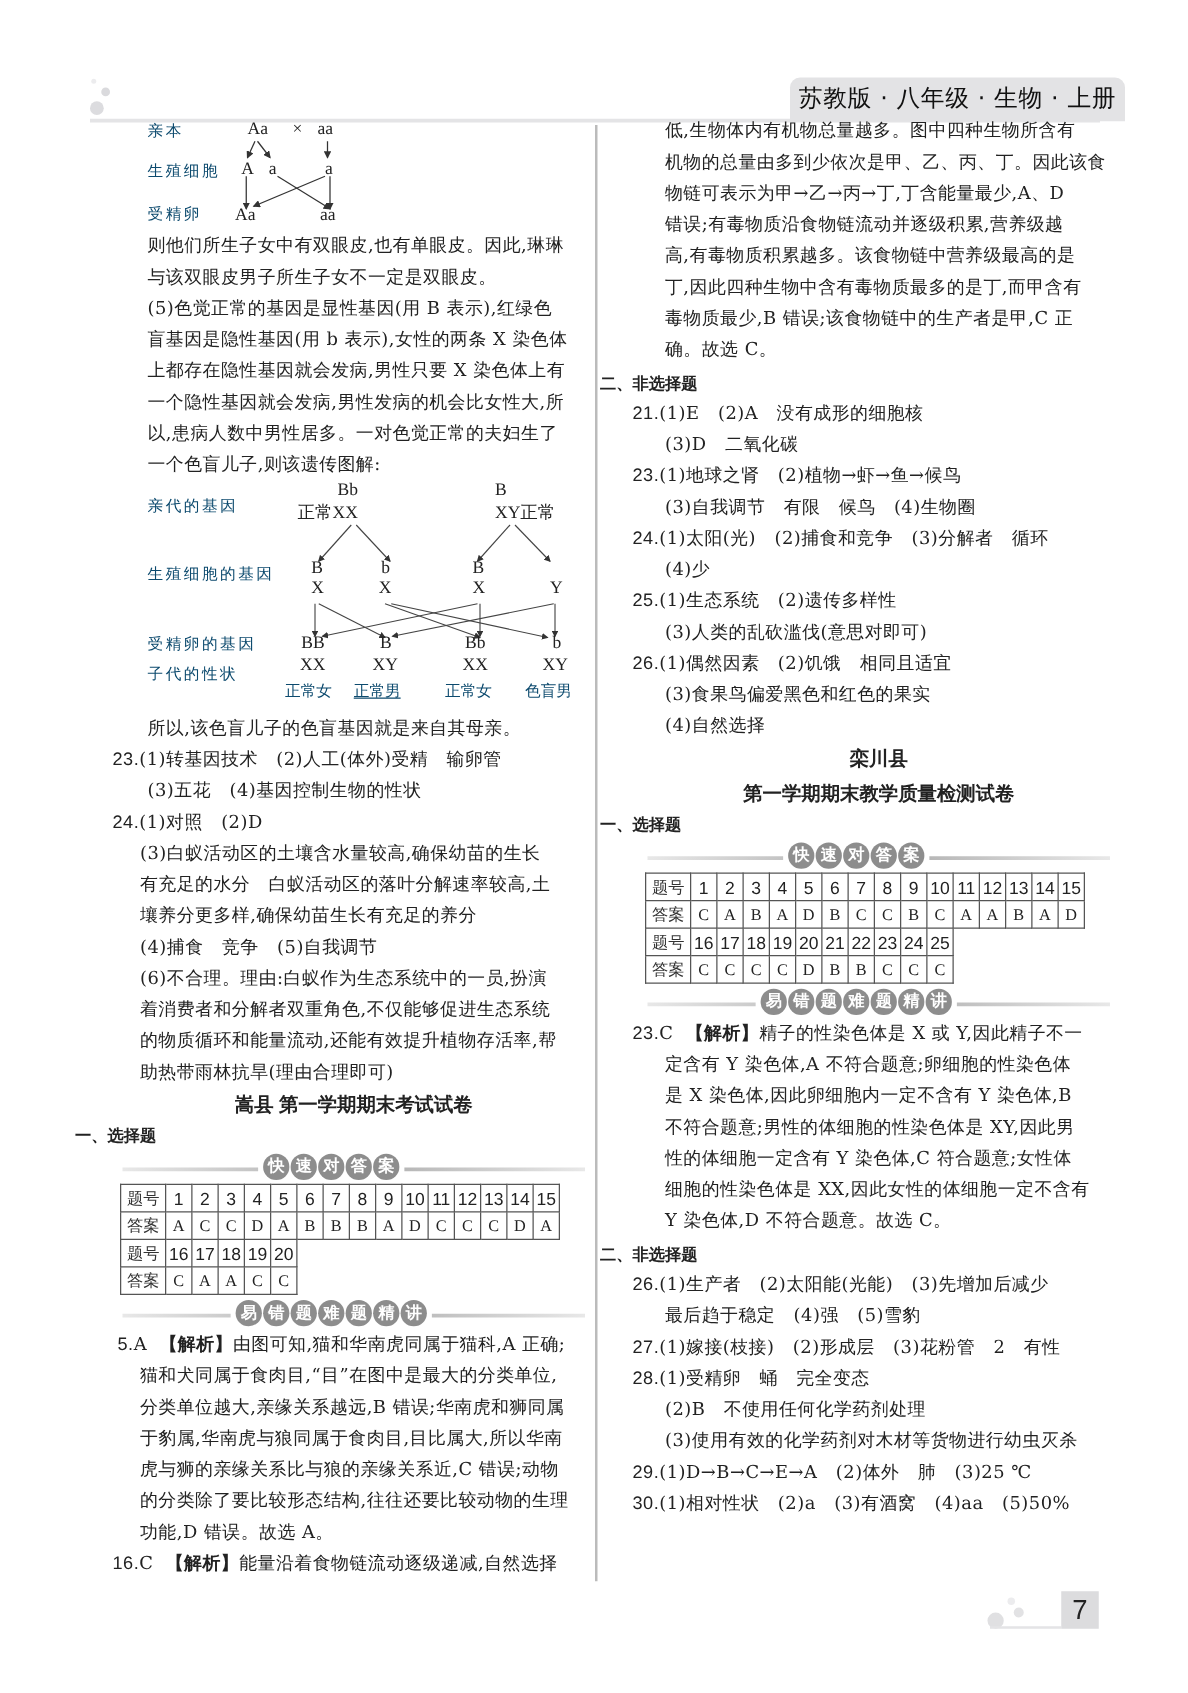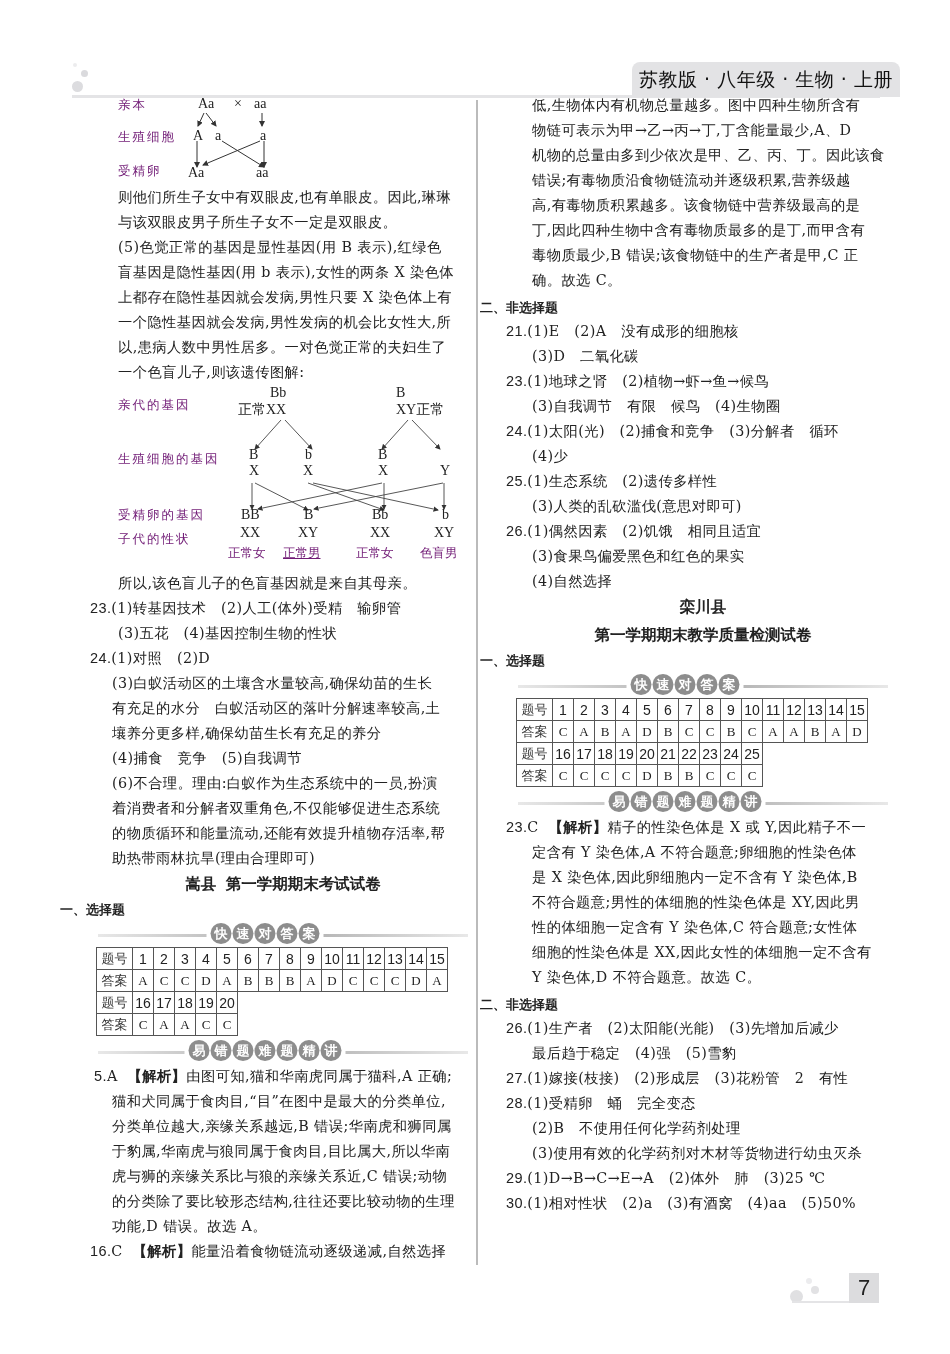--- a/index.html
+++ b/index.html
@@ -13,34 +13,34 @@
              font-family:"DejaVu Sans","Liberation Sans",sans-serif; font-size:19px; color:#111; line-height:35px; text-align:center; letter-spacing:0.5px; }
   .col-divider { position:absolute; left:476px; top:100px; width:2px; height:1165px; background:#bbb; }
   .col { position:absolute; top:93px; }
   .col-left { left:60px; width:410px; }
   .col-right { left:480px; width:410px; }
   .line { font-size:14.3px; line-height:25px; white-space:nowrap; letter-spacing:0.4px; }
   .ind1 { padding-left:58px; }
   .ind2 { padding-left:52px; }
   .qnum { font-family:"Liberation Sans","DejaVu Sans",sans-serif; font-size:14.5px; }
   .sec-title { font-family:"DejaVu Sans","Liberation Sans",sans-serif; font-size:13px; font-weight:bold; line-height:22px; }
-  .paper-title { font-family:Liberation Mono, monospace; font-size:15.5px; font-weight:bold; text-align:center; line-height:28px; }
+  .paper-title { font-family:Liberation Sans, sans-serif; font-size:15.5px; font-weight:bold; text-align:center; line-height:28px; }
   .banner { position:relative; height:24px; margin:2px 0 0 0; }
   .banner .bl { position:absolute; left:38px; right:2px; top:11px; height:3px; background:linear-gradient(90deg,#e8e8e8,#aaa,#e8e8e8); }
   .banner .bt { position:absolute; left:50%; transform:translateX(-50%); top:0; height:22px; padding:0 4px; background:#fff;
                 display:flex; gap:1px; }
   .banner .bt span { display:inline-block; width:21px; height:21px; border-radius:50%; background:#8d8d8d; color:#fff;
                      font-family:"DejaVu Sans",sans-serif; font-size:13px; font-weight:bold; line-height:21px; text-align:center; }
   table.ans { border-collapse:collapse; margin-left:36px; }
   table.ans td { border:1px solid #555; height:21px; text-align:center; font-size:13px; padding:0; }
   table.ans td.lab { width:35px; font-family:"DejaVu Serif",serif; color:#333; }
   table.ans td.n { width:20px; font-family:"Liberation Sans",sans-serif; font-size:14px; }
   table.ans td.a { width:20px; font-family:"Liberation Serif",serif; }
   .diag { position:relative; font-size:13px; }
-  .diag .lbl { position:absolute; font-family:"DejaVu Serif",serif; color:#701a75; letter-spacing:2px; font-size:12.5px; }
+  .diag .lbl { position:absolute; font-family:"DejaVu Serif",serif; color:#0c4a6e; letter-spacing:2px; font-size:12.5px; }
   .diag .g { position:absolute; font-family:"Liberation Serif",serif; font-size:14px; }
   .diag svg { position:absolute; left:0; top:0; }
   .pg-num { position:absolute; left:849px; top:1273px; width:30px; height:30px; background:#dcdcde;
             font-family:"Liberation Sans",sans-serif; font-size:22px; text-align:center; line-height:30px; }
   .pg-line { position:absolute; left:792px; top:1301px; width:57px; height:2px; background:#e4e4e6; }
   .pg-d1 { position:absolute; left:806px; top:1278px; width:6px; height:6px; border-radius:50%; background:#ececee; }
   .pg-d2 { position:absolute; left:811px; top:1286px; width:8px; height:8px; border-radius:50%; background:#e2e2e4; }
   .pg-d3 { position:absolute; left:790px; top:1290px; width:13px; height:13px; border-radius:50%; background:#e0e0e2; }
   .bold { font-weight:bold; }
 </style>
@@ -262,22 +262,22 @@
   <div class="line ind2">虎与狮的亲缘关系比与狼的亲缘关系近,C 错误;动物</div>
   <div class="line ind2">的分类除了要比较形态结构,往往还要比较动物的生理</div>
   <div class="line ind2">功能,D 错误。故选 A。</div>
   <div class="line" style="padding-left:30px;">
     <span class="qnum">16.</span><span>C</span>&nbsp;&nbsp;<span class="bold">【解析】</span><span>能量沿着食物链流动逐级递减,自然选择</span>
   </div>
 </div>
 
 <div class="col col-right">
   <div class="line ind2">低,生物体内有机物总量越多。图中四种生物所含有</div>
+  <div class="line ind2">机物的总量由多到少依次是甲、乙、丙、丁。因此该食</div>
   <div class="line ind2">物链可表示为甲→乙→丙→丁,丁含能量最少,A、D</div>
-  <div class="line ind2">机物的总量由多到少依次是甲、乙、丙、丁。因此该食</div>
   <div class="line ind2">错误;有毒物质沿食物链流动并逐级积累,营养级越</div>
   <div class="line ind2">高,有毒物质积累越多。该食物链中营养级最高的是</div>
   <div class="line ind2">丁,因此四种生物中含有毒物质最多的是丁,而甲含有</div>
   <div class="line ind2">毒物质最少,B 错误;该食物链中的生产者是甲,C 正</div>
   <div class="line ind2">确。故选 C。</div>
 
   <div class="sec-title" style="margin-top:4px;">二、非选择题</div>
 
   <div class="line" style="padding-left:26px;"><span class="qnum">21.</span><span>(1)E　(2)A　没有成形的细胞核</span></div>
   <div class="line ind2">(3)D　二氧化碳</div>

